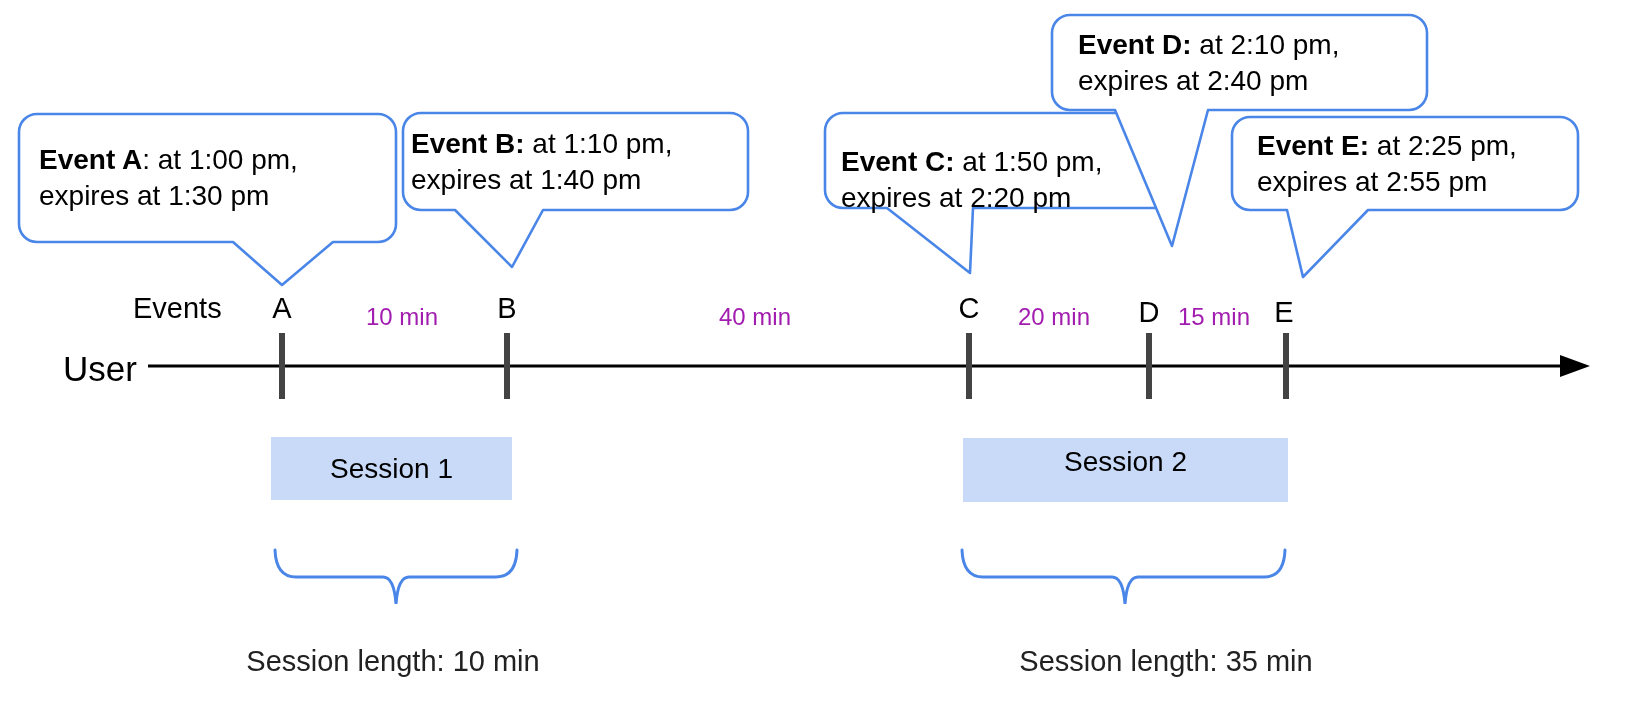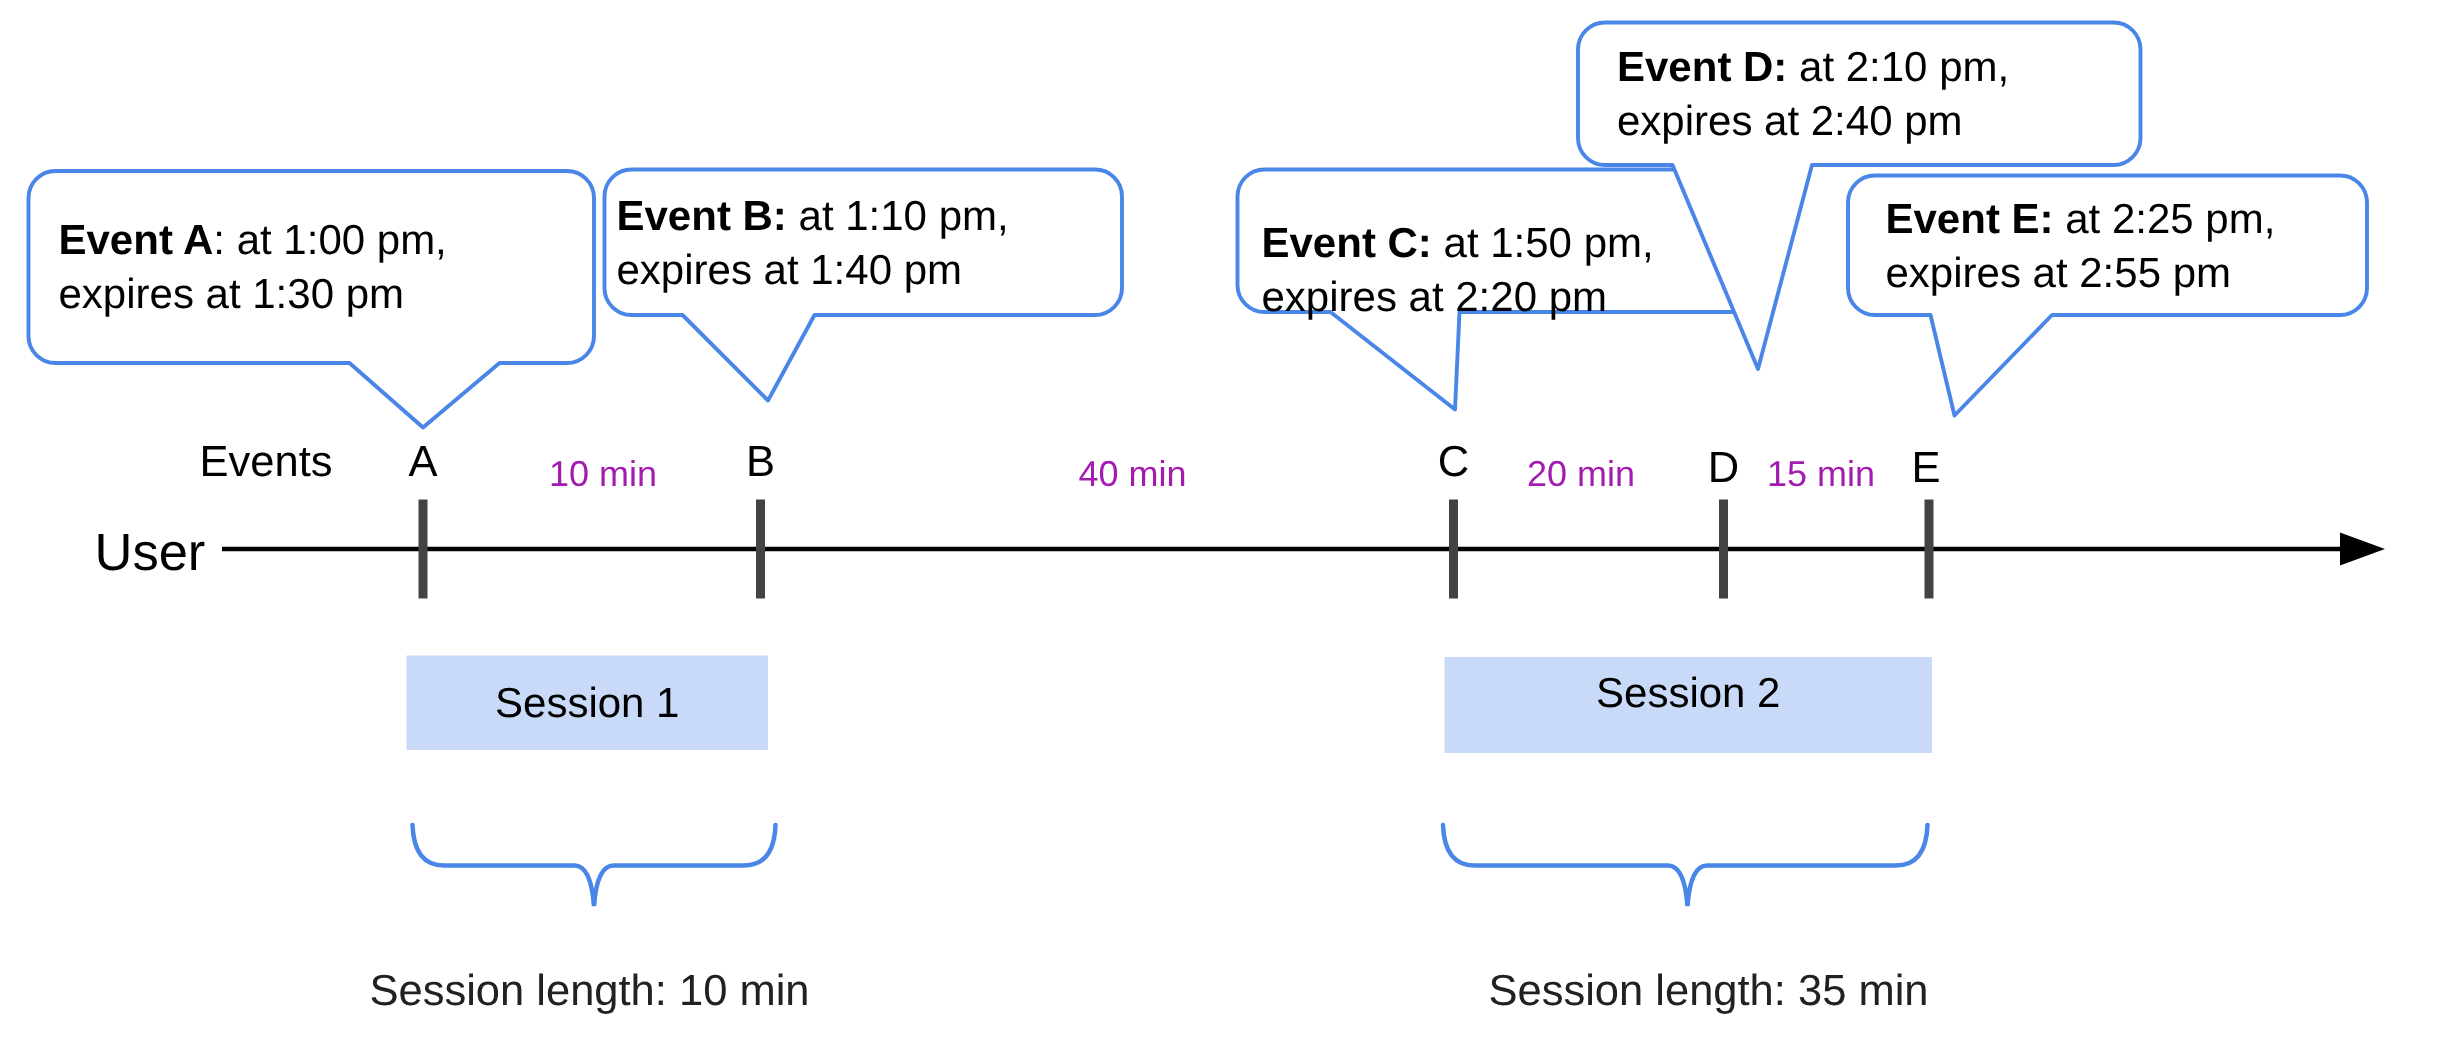--- a/index.html
+++ b/index.html
@@ -123,15 +123,15 @@
   <div class="txt interval-label" style="left:705px; top:303px; width:100px;">40 min</div>
   <div class="txt interval-label" style="left:1004px; top:303px; width:100px;">20 min</div>
   <div class="txt interval-label" style="left:1164px; top:303px; width:100px;">15 min</div>
 
   <div class="txt user-label" style="left:63px; top:349px;">User</div>
 
   <div class="session-box-label" style="left:271px; top:437px; width:241px; height:63px;">Session 1</div>
   <div class="session-box-label" style="left:963px; top:438px; width:325px; height:48px;">Session 2</div>
 
   <div class="txt session-length" style="left:393px; top:645px;">Session length: 10 min</div>
-  <div class="txt session-length" style="left:1139px; top:645px;">Session length: 35 min</div>
+  <div class="txt session-length" style="left:1166px; top:645px;">Session length: 35 min</div>
 
 </div>
 
 </body></html>

